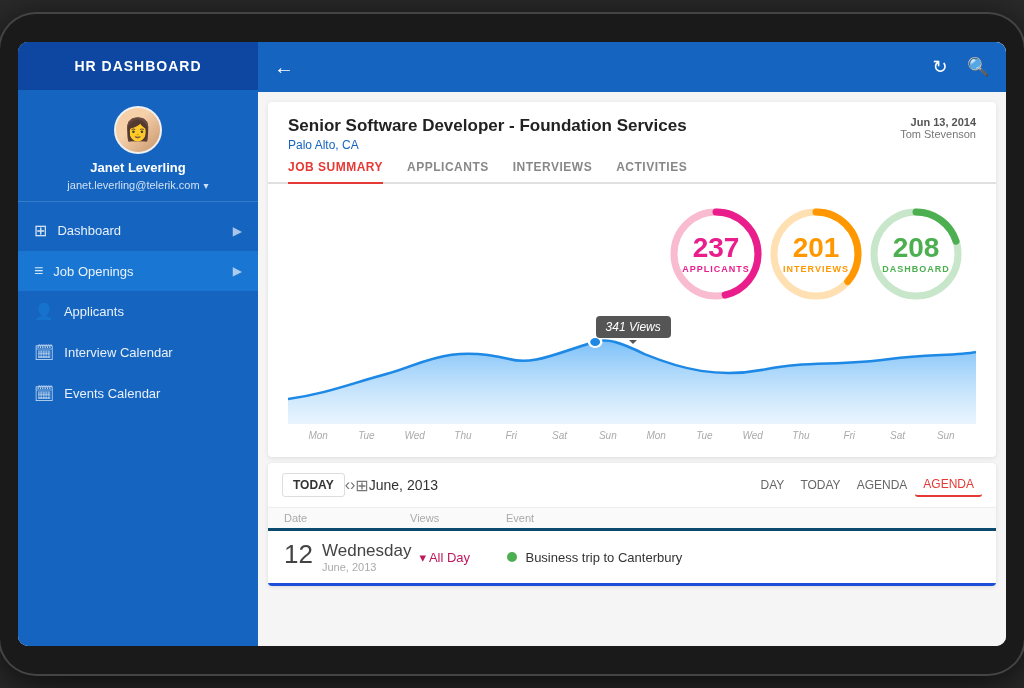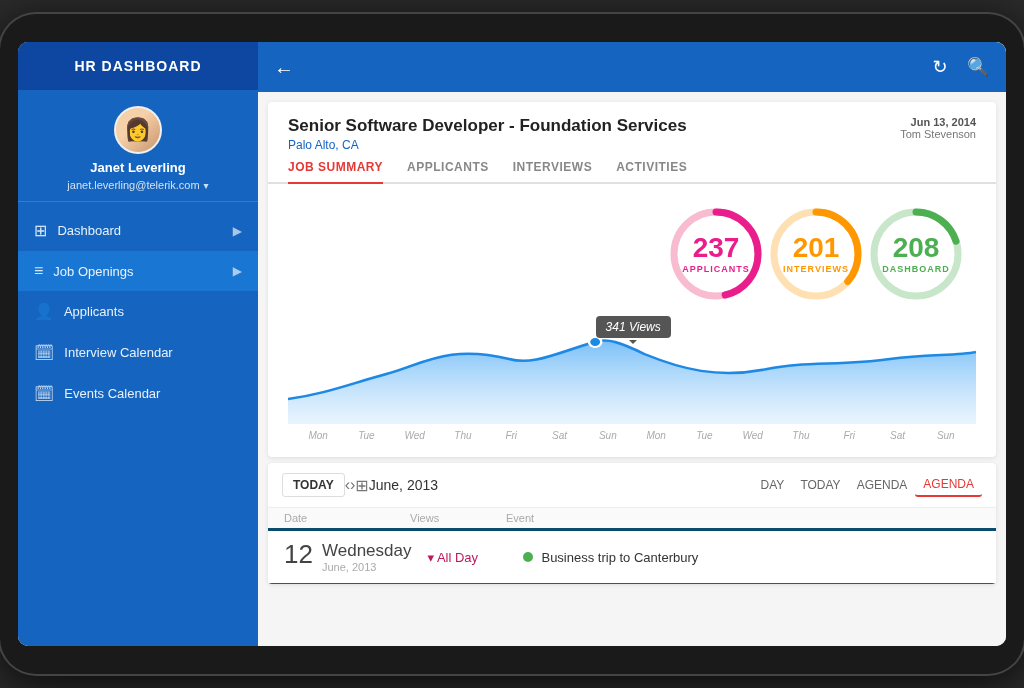--- a/index.html
+++ b/index.html
@@ -351,22 +351,22 @@
       color: #e53935;
       border-bottom: 2px solid #e53935;
     }
     .calendar-body {
       padding: 0;
     }
     .agenda-row {
       display: flex;
       align-items: center;
       padding: 10px 16px;
-      border-bottom: 1px solid #1d4ed8;
-      gap: 16px;
+      border-bottom: 3px solid #1d4ed8;
+      gap: 8px;
     }
     .agenda-date-num {
       font-size: 26px;
       font-weight: 300;
       color: #444;
       min-width: 30px;
       line-height: 1;
     }
     .agenda-date-info { min-width: 80px; }
     .agenda-day-name { font-size: 17px; color: #444; font-weight: 500; }

